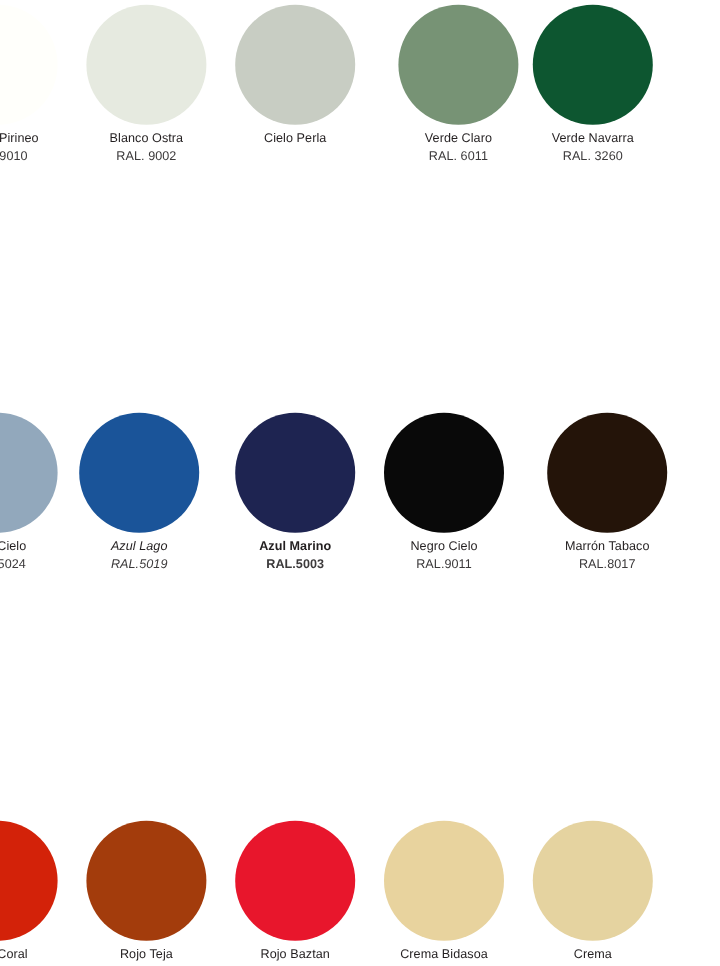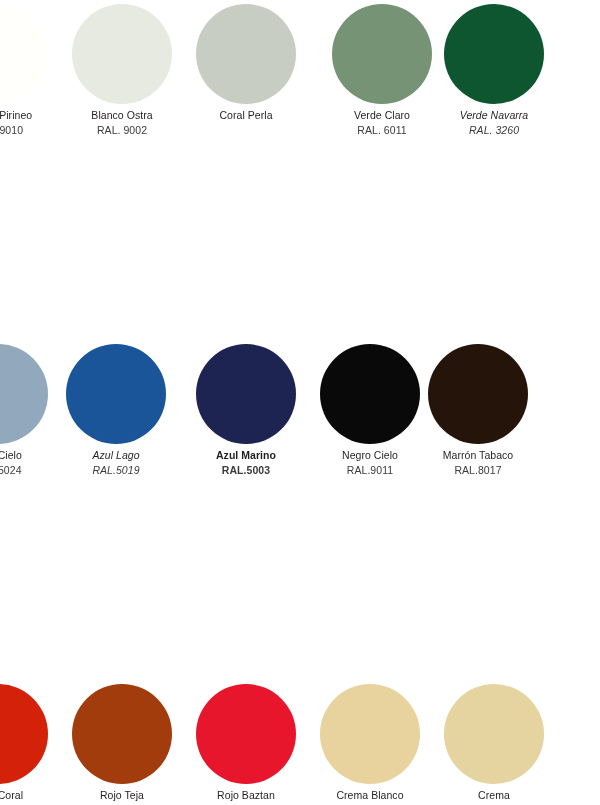--- a/index.html
+++ b/index.html
@@ -92,33 +92,33 @@
         <div class="swatch-labels">
           <span class="swatch-name">Blanco Ostra</span>
           <span class="swatch-code">RAL. 9002</span>
         </div>
       </div>
       <div class="swatch" style="left: 186px;">
         <div class="swatch-disc-wrap">
           <div class="swatch-disc" title="RAL. 7038" style="background: rgb(200, 205, 195);"></div>
         </div>
         <div class="swatch-labels">
-          <span class="swatch-name">Coral Perla</span>
+          <span class="swatch-name">Cielo Perla</span>
         </div>
       </div>
       <div class="swatch" style="left: 322px;">
         <div class="swatch-disc-wrap">
           <div class="swatch-disc" title="RAL. 6011" style="background: rgb(119, 147, 117);"></div>
         </div>
         <div class="swatch-labels">
           <span class="swatch-name">Verde Claro</span>
           <span class="swatch-code">RAL. 6011</span>
         </div>
       </div>
-      <div class="swatch" style="left: 434px; font-style: italic;">
+      <div class="swatch" style="left: 434px;">
         <div class="swatch-disc-wrap">
           <div class="swatch-disc" title="RAL. 6005" style="background: rgb(13, 86, 48);"></div>
         </div>
         <div class="swatch-labels">
           <span class="swatch-name">Verde Navarra</span>
           <span class="swatch-code">RAL. 3260</span>
         </div>
       </div>
     </div>
     <div class="swatch-row" style="top: 170px;">
@@ -151,21 +151,21 @@
       </div>
       <div class="swatch" style="left: 310px;">
         <div class="swatch-disc-wrap">
           <div class="swatch-disc" title="RAL.9011" style="background: rgb(9, 9, 9);"></div>
         </div>
         <div class="swatch-labels">
           <span class="swatch-name">Negro Cielo</span>
           <span class="swatch-code">RAL.9011</span>
         </div>
       </div>
-      <div class="swatch" style="left: 418px;">
+      <div class="swatch" style="left: 446px;">
         <div class="swatch-disc-wrap">
           <div class="swatch-disc" title="RAL.8017" style="background: rgb(36, 20, 9);"></div>
         </div>
         <div class="swatch-labels">
           <span class="swatch-name">Marrón Tabaco</span>
           <span class="swatch-code">RAL.8017</span>
         </div>
       </div>
     </div>
     <div class="swatch-row" style="top: 340px;">
@@ -194,21 +194,21 @@
         <div class="swatch-labels">
           <span class="swatch-name">Rojo Baztan</span>
           <span class="swatch-code">RAL.3004</span>
         </div>
       </div>
       <div class="swatch" style="left: 310px;">
         <div class="swatch-disc-wrap">
           <div class="swatch-disc" title="RAL.1000" style="background: rgb(232, 211, 158);"></div>
         </div>
         <div class="swatch-labels">
-          <span class="swatch-name">Crema Blanco</span>
+          <span class="swatch-name">Crema Bidasoa</span>
           <span class="swatch-code">RAL.1000</span>
         </div>
       </div>
       <div class="swatch" style="left: 434px;">
         <div class="swatch-disc-wrap">
           <div class="swatch-disc" title="RAL.1002" style="background: rgb(229, 211, 160);"></div>
         </div>
         <div class="swatch-labels">
           <span class="swatch-name">Crema</span>
           <span class="swatch-code">RAL.1002</span>

